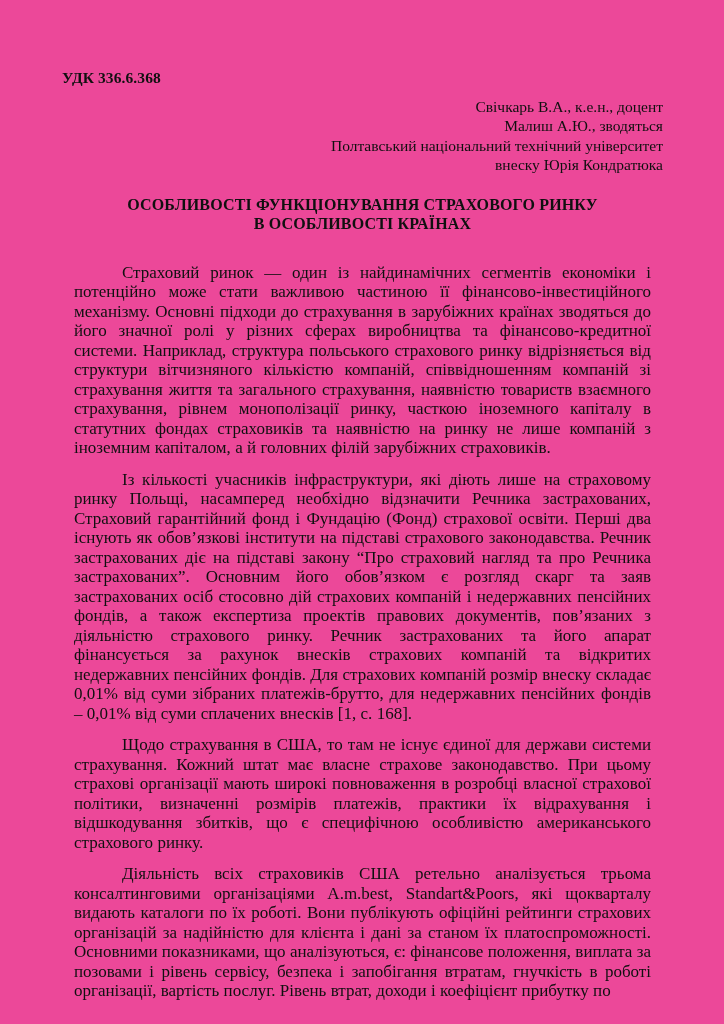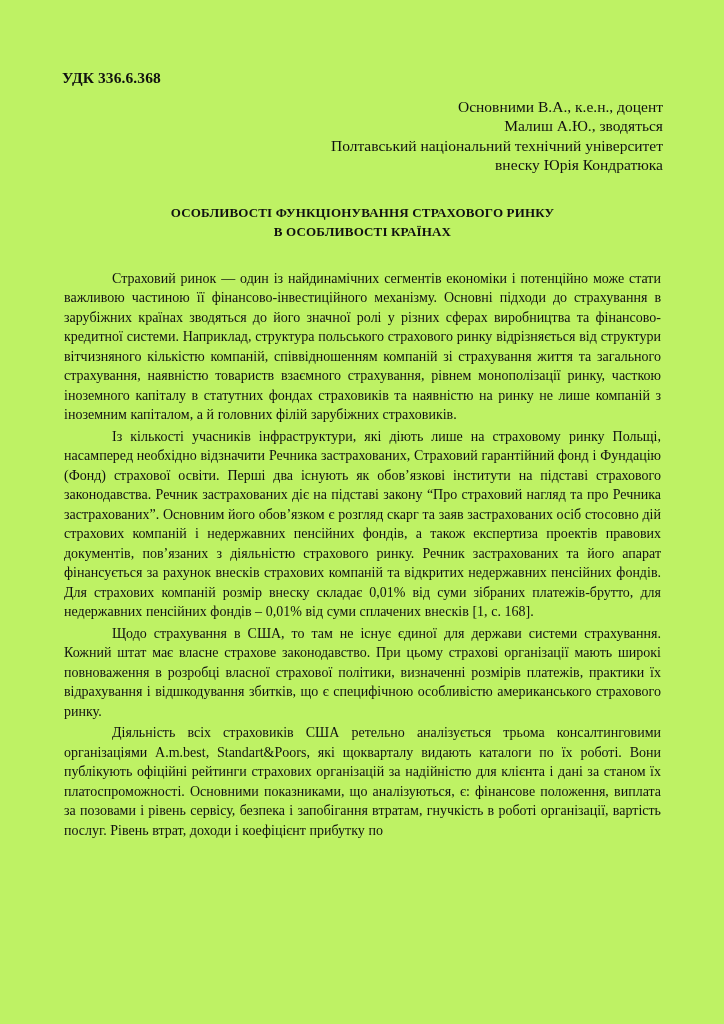--- a/index.html
+++ b/index.html
@@ -13,21 +13,21 @@
     font-family: "Liberation Serif", "DejaVu Serif", serif;
     color: #101010;
     -webkit-font-smoothing: antialiased;
   }
 
   .page {
     position: relative;
     width: 724px;
     height: 1024px;
     margin: 0 auto;
-    background: #bef264;
+    background: #ec4899;
     overflow: hidden;
     box-sizing: border-box;
   }
 
   .content {
     position: absolute;
     left: 62px;
     top: 0;
     width: 601px;
   }
@@ -52,42 +52,42 @@
 
   .authors .aline {
     display: block;
     font-size: 15.5px;
     line-height: 19.5px;
     white-space: nowrap;
   }
 
   
   .title {
-    margin: 8px;
+    margin: 0;
     padding-top: 20px;
     text-align: center;
     font-weight: bold;
-    font-size: 13px;
+    font-size: 16px;
     line-height: 19.5px;
     letter-spacing: 0.15px;
   }
 
   .title .tline {
     display: block;
     white-space: nowrap;
   }
 
   
   .body-text {
     padding-top: 17px;
   }
 
   .para {
-    margin: 2px;
-    font-size: 14px;
+    margin: 12px;
+    font-size: 17px;
     line-height: 19.5px;
     text-align: justify;
     text-indent: 48px;
     text-justify: inter-word;
     word-spacing: 0.1px;
     hyphens: none;
   }
 
   
   .para.last {
@@ -96,21 +96,21 @@
 </style>
 </head>
 <body>
 
 <div class="page">
   <div class="content">
 
     <div class="udk">УДК 336.6.368</div>
 
     <div class="authors">
-      <span class="aline">Основними В.А., к.е.н., доцент</span>
+      <span class="aline">Свічкарь В.А., к.е.н., доцент</span>
       <span class="aline">Малиш А.Ю., зводяться</span>
       <span class="aline">Полтавський національний технічний університет</span>
       <span class="aline">внеску Юрія Кондратюка</span>
     </div>
 
     <h1 class="title">
       <span class="tline">ОСОБЛИВОСТІ ФУНКЦІОНУВАННЯ СТРАХОВОГО РИНКУ</span>
       <span class="tline">В ОСОБЛИВОСТІ КРАЇНАХ</span>
     </h1>
 

